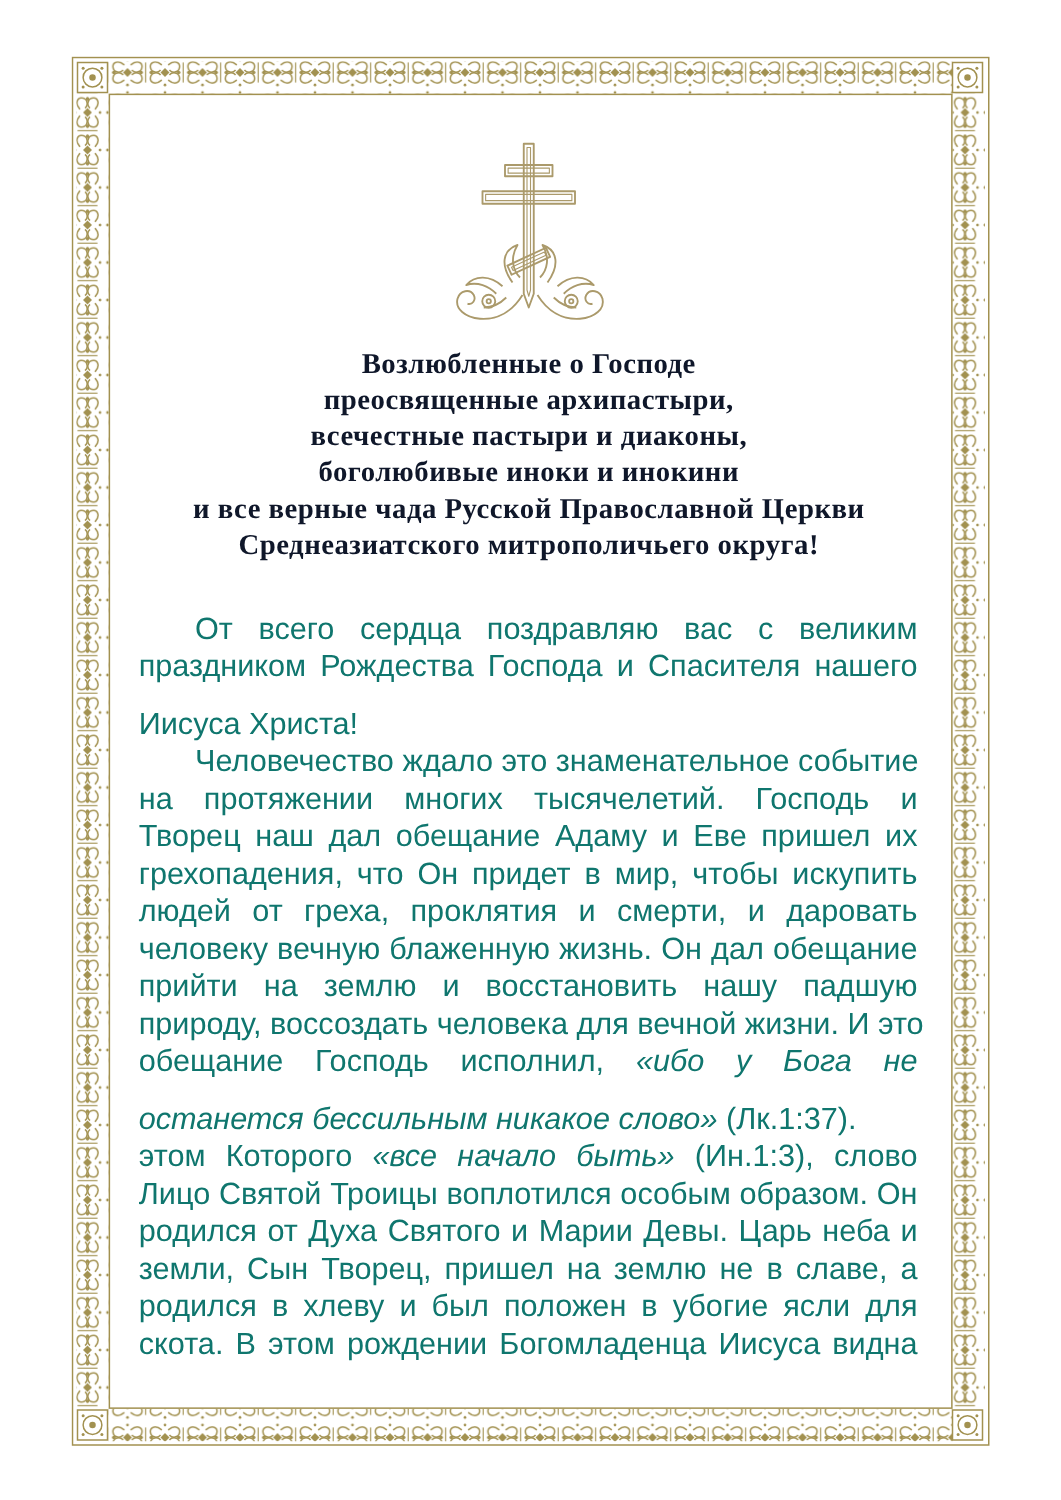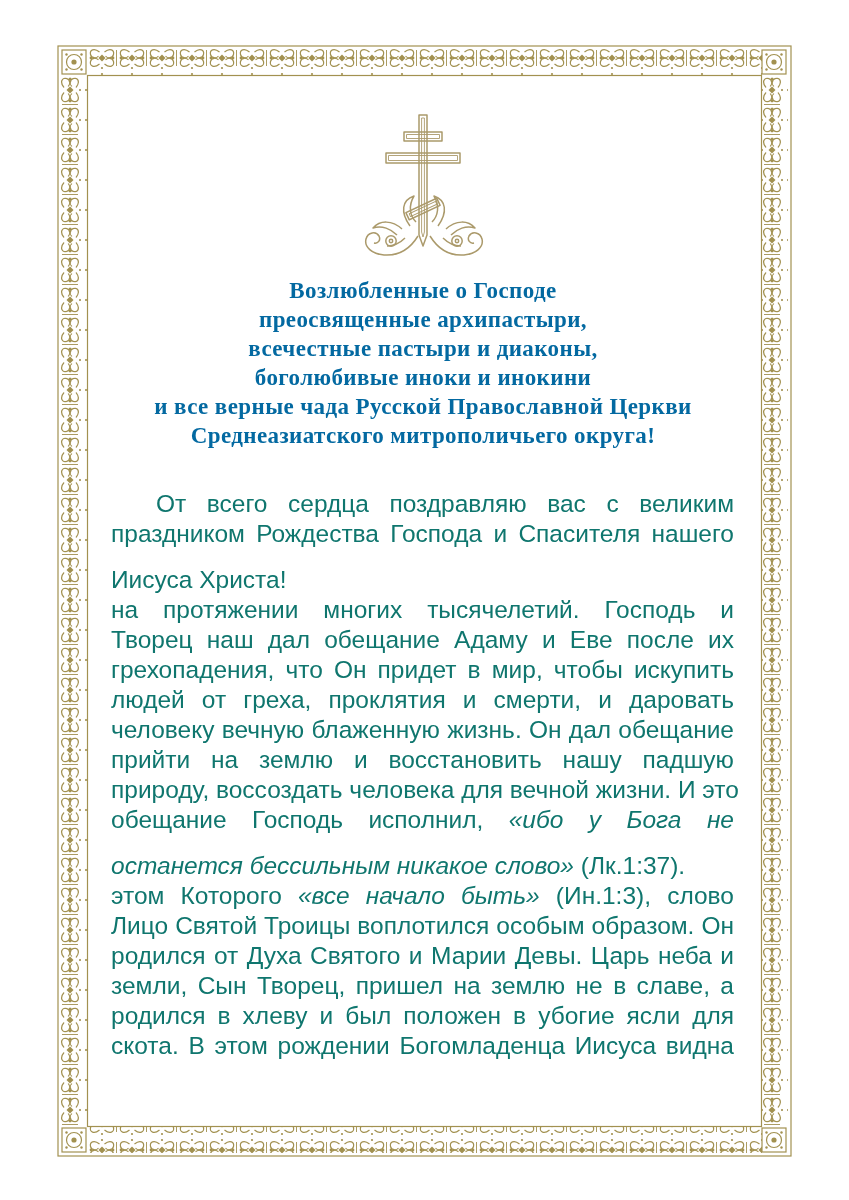--- a/index.html
+++ b/index.html
@@ -4,21 +4,21 @@
 <style>
   html,body{margin:0;padding:0;background:#ffffff;}
   .page{
     position:relative;width:849px;height:1200px;background:#ffffff;
     overflow:hidden;font-family:"Liberation Serif",serif;
   }
   .frame{position:absolute;left:57px;top:45px;}
   .cross{position:absolute;left:358px;top:112px;}
   .salutation{
     position:absolute;left:112px;top:276px;width:622px;
-    text-align:center;color:#0369a1;font-weight:bold;
+    text-align:center;color:#0f172a;font-weight:bold;
     font-size:23px;line-height:29px;letter-spacing:0.4px;
     font-family:"Liberation Serif",serif;
   }
   .h-line{white-space:nowrap;}
   .bodytext{
     position:absolute;left:111px;top:489px;width:623px;
     font-size:24.5px;line-height:30px;color:#0f766e;
     font-family:Liberation Sans, sans-serif;
   }
   .b-line{
@@ -119,22 +119,23 @@
       <div class="h-line">всечестные пастыри и диаконы,</div>
       <div class="h-line">боголюбивые иноки и инокини</div>
       <div class="h-line">и все верные чада Русской Православной Церкви</div>
       <div class="h-line">Среднеазиатского митрополичьего округа!</div>
     </div>
 
   <div class="bodytext">
       <div class="b-line indent"><span>От всего сердца поздравляю вас с великим</span></div>
       <div class="b-line"><span>праздником Рождества Господа и Спасителя нашего</span></div>
       <div class="b-line nojust"><span>Иисуса Христа!</span></div>
+      <div class="b-line indent"><span>Человечество ждало это знаменательное событие</span></div>
       <div class="b-line"><span>на протяжении многих тысячелетий. Господь и</span></div>
-      <div class="b-line"><span>Творец наш дал обещание Адаму и Еве после их</span></div>
+      <div class="b-line"><span>Творец наш дал обещание Адаму и Еве пришел их</span></div>
       <div class="b-line"><span>грехопадения, что Он придет в мир, чтобы искупить</span></div>
       <div class="b-line"><span>людей от греха, проклятия и смерти, и даровать</span></div>
       <div class="b-line"><span>человеку вечную блаженную жизнь. Он дал обещание</span></div>
       <div class="b-line"><span>прийти на землю и восстановить нашу падшую</span></div>
       <div class="b-line"><span>природу, воссоздать человека для вечной жизни. И это</span></div>
       <div class="b-line"><span>обещание Господь исполнил, </span><span class="it">«ибо у Бога не</span></div>
       <div class="b-line nojust"><span class="it">останется бессильным никакое слово»</span><span> (Лк.1:37).</span></div>
       <div class="b-line"><span>этом Которого </span><span class="it">«все начало быть»</span><span> (Ин.1:3), слово</span></div>
       <div class="b-line"><span>Лицо Святой Троицы воплотился особым образом. Он</span></div>
       <div class="b-line"><span>родился от Духа Святого и Марии Девы. Царь неба и</span></div>

